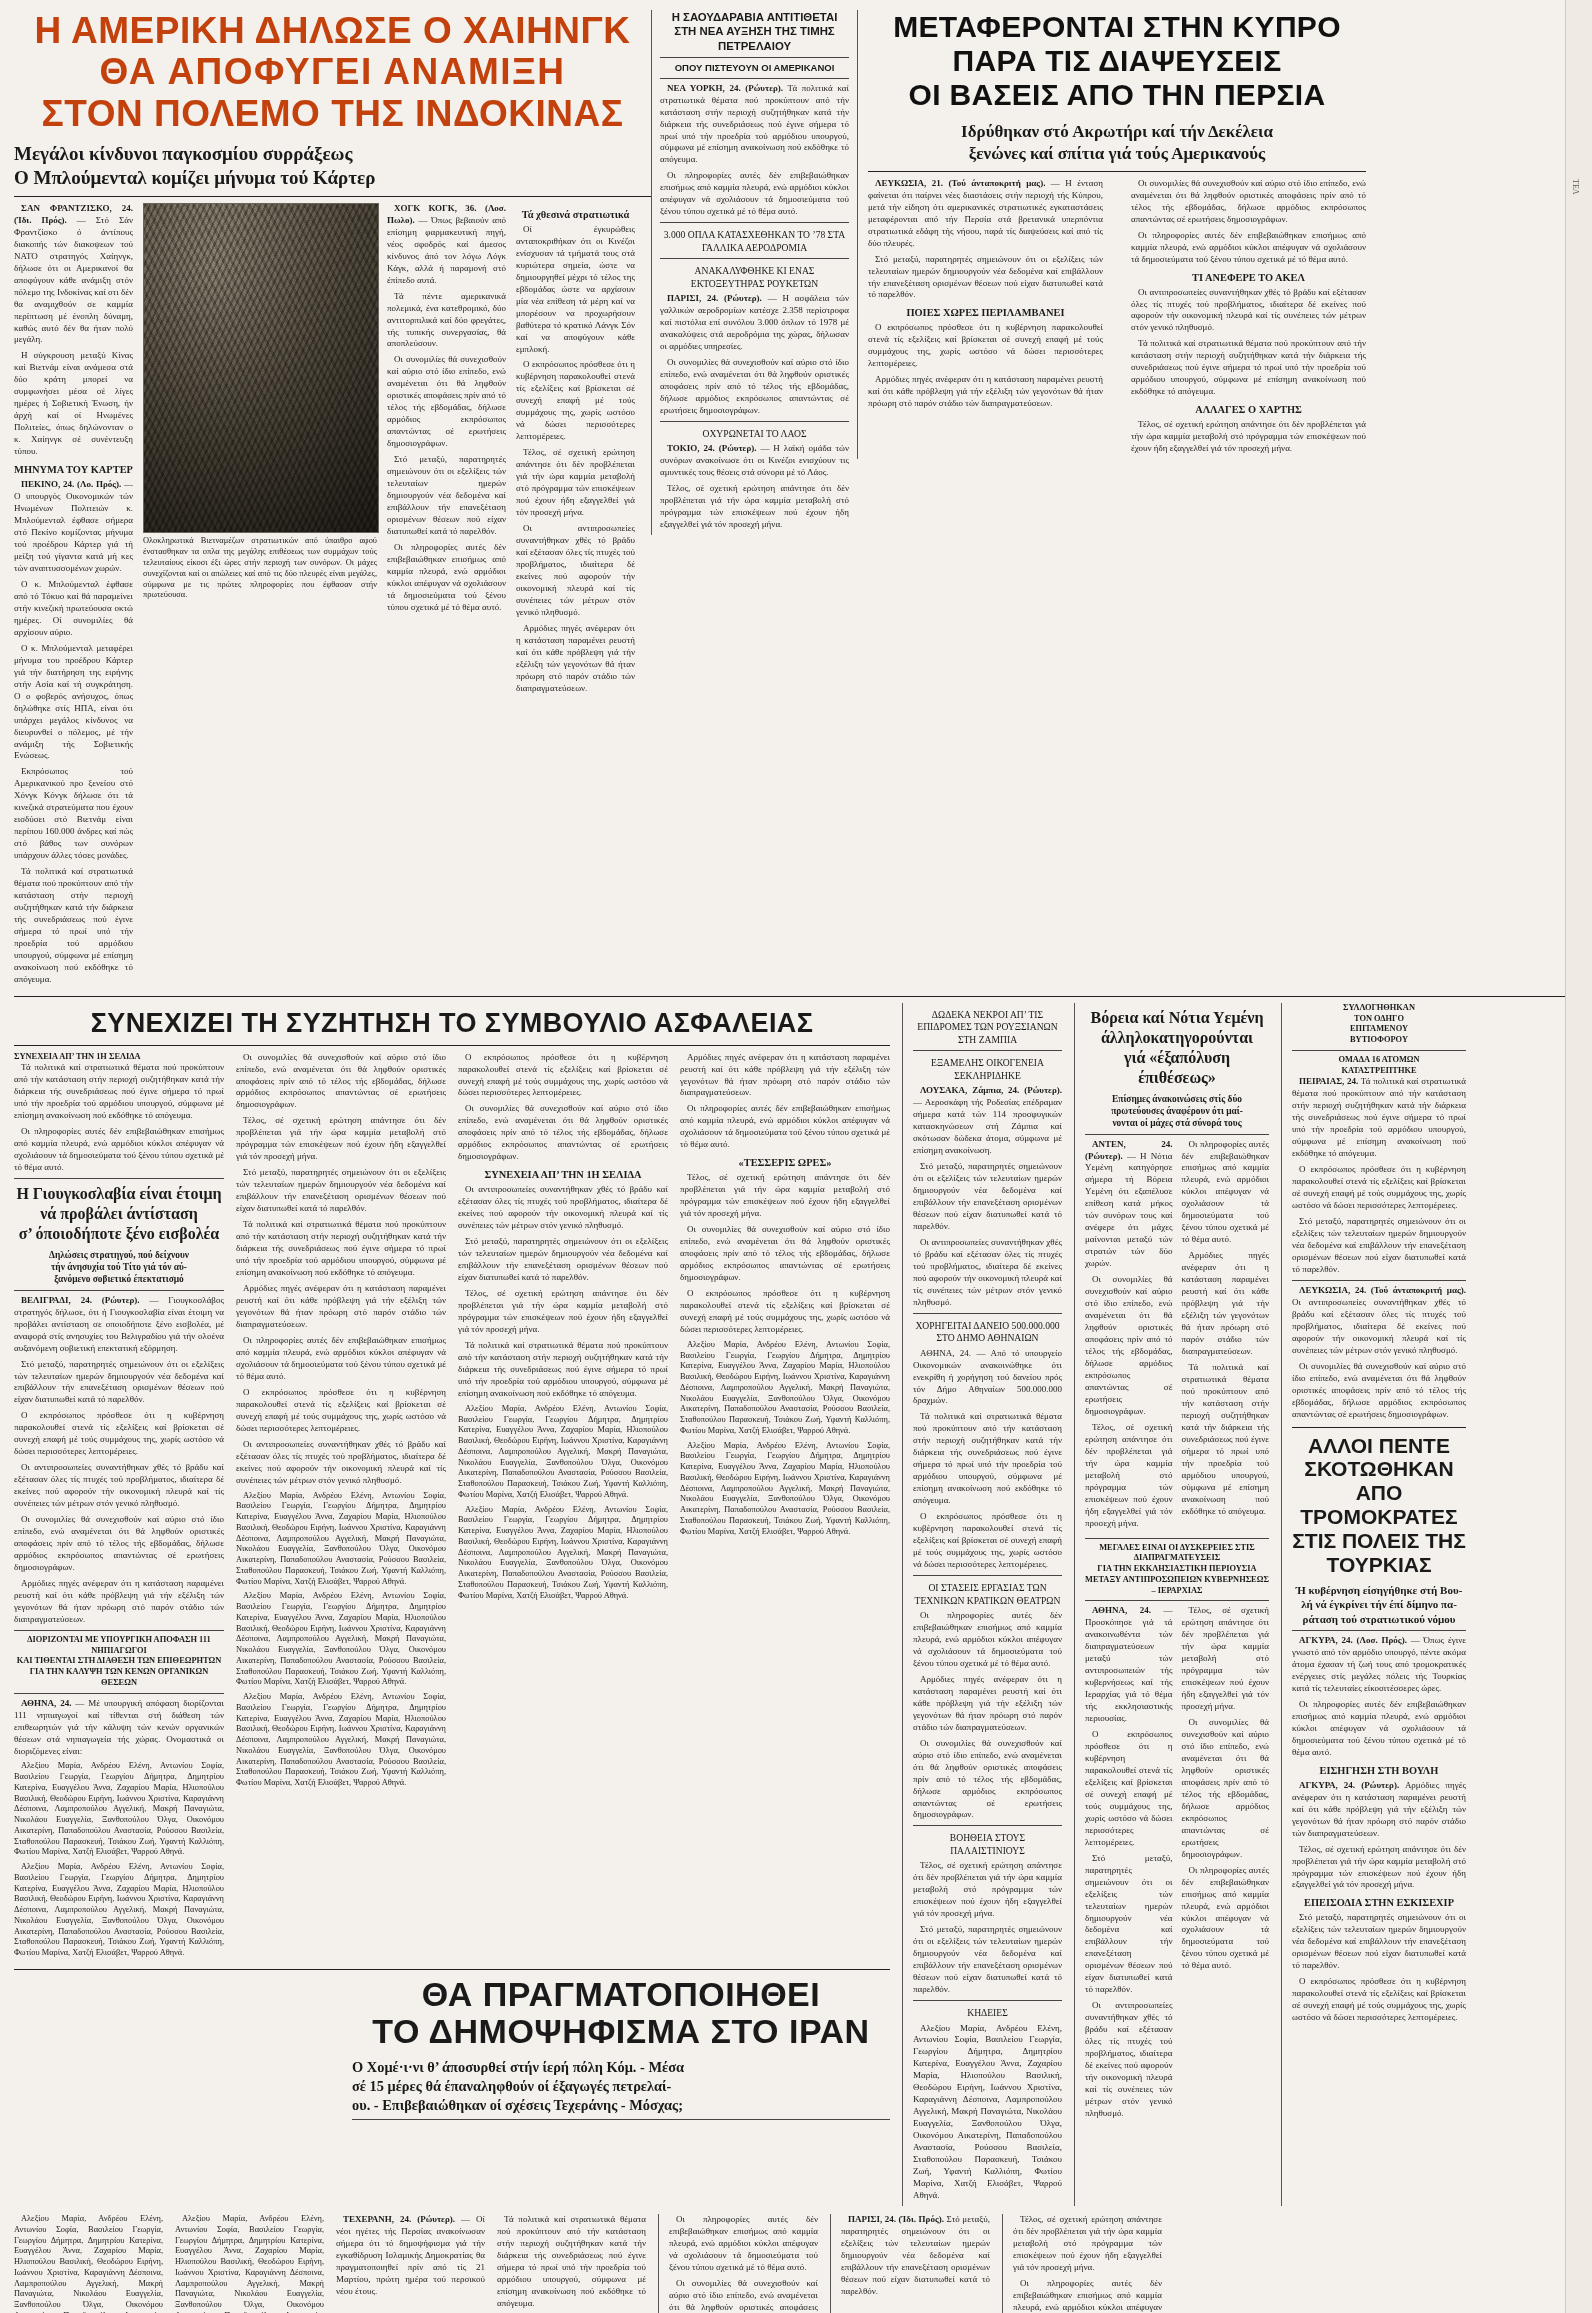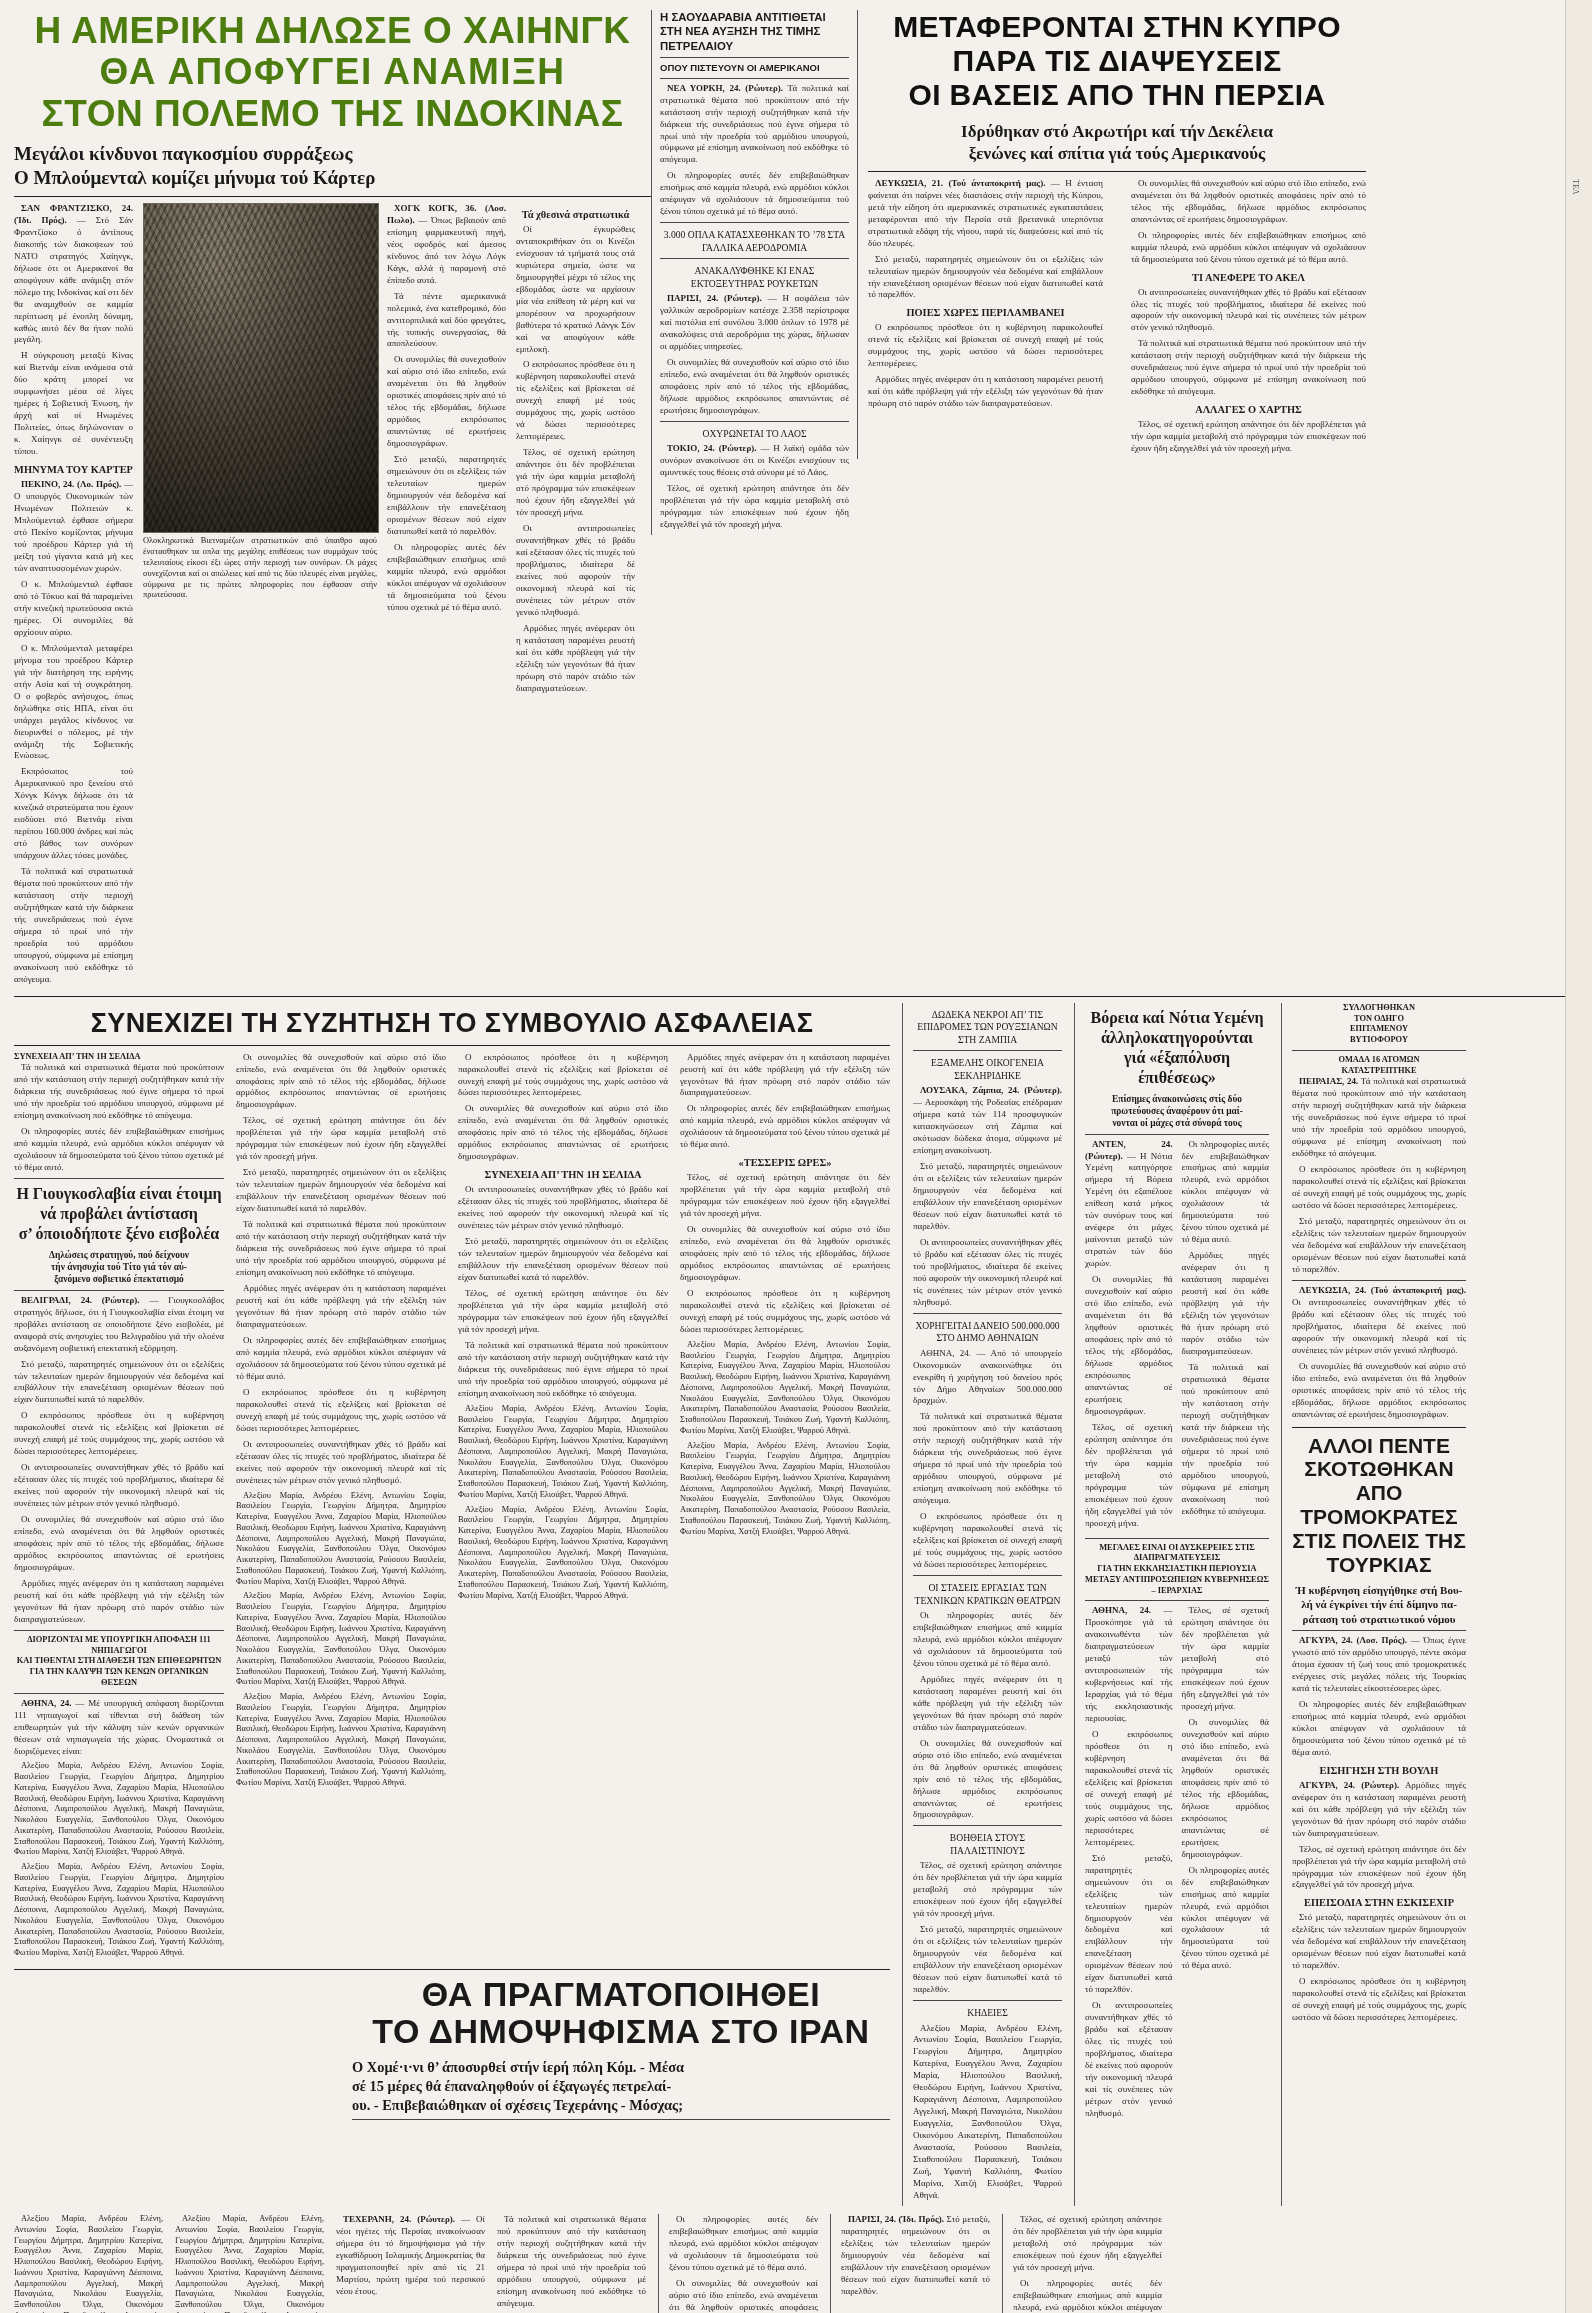--- a/index.html
+++ b/index.html
@@ -48,21 +48,21 @@
   .top-left{width:637px;}
   .top-mid{width:189px;padding:0 8px;}
   .top-right{width:498px;}
   .banner-main{
     font-family:"Liberation Sans", sans-serif;
     font-weight:bold;
     font-size:37px;
     line-height:1.12;
     letter-spacing:0.5px;
     text-align:center;
-    color:#4d7c0f;
+    color:#c2410c;
   }
   .banner-main .l2{letter-spacing:1.5px;}
   .banner-sub{
     font-family:"Liberation Serif",serif;
     font-weight:bold;
     font-style:normal;
     font-size:19px;
     line-height:1.25;
     text-align:left;
     margin-top:8px;
@@ -82,20 +82,21 @@
     font-size:17px;
     line-height:1.3;
     text-align:center;
     margin-top:8px;
   }
   .mid-head{
     font-family:"Liberation Sans",sans-serif;
     font-weight:bold;
     font-size:11.4px;
     line-height:1.25;
+    text-align:center;
   }
   
   .photo{
     width:100%;
     height:328px;
     background:
       radial-gradient(ellipse at 30% 20%, #cfc8bd 0%, #8d8679 45%, #4a453d 100%),
       linear-gradient(180deg,#b9b2a6,#6d675c);
     background-blend-mode:multiply;
     position:relative;

